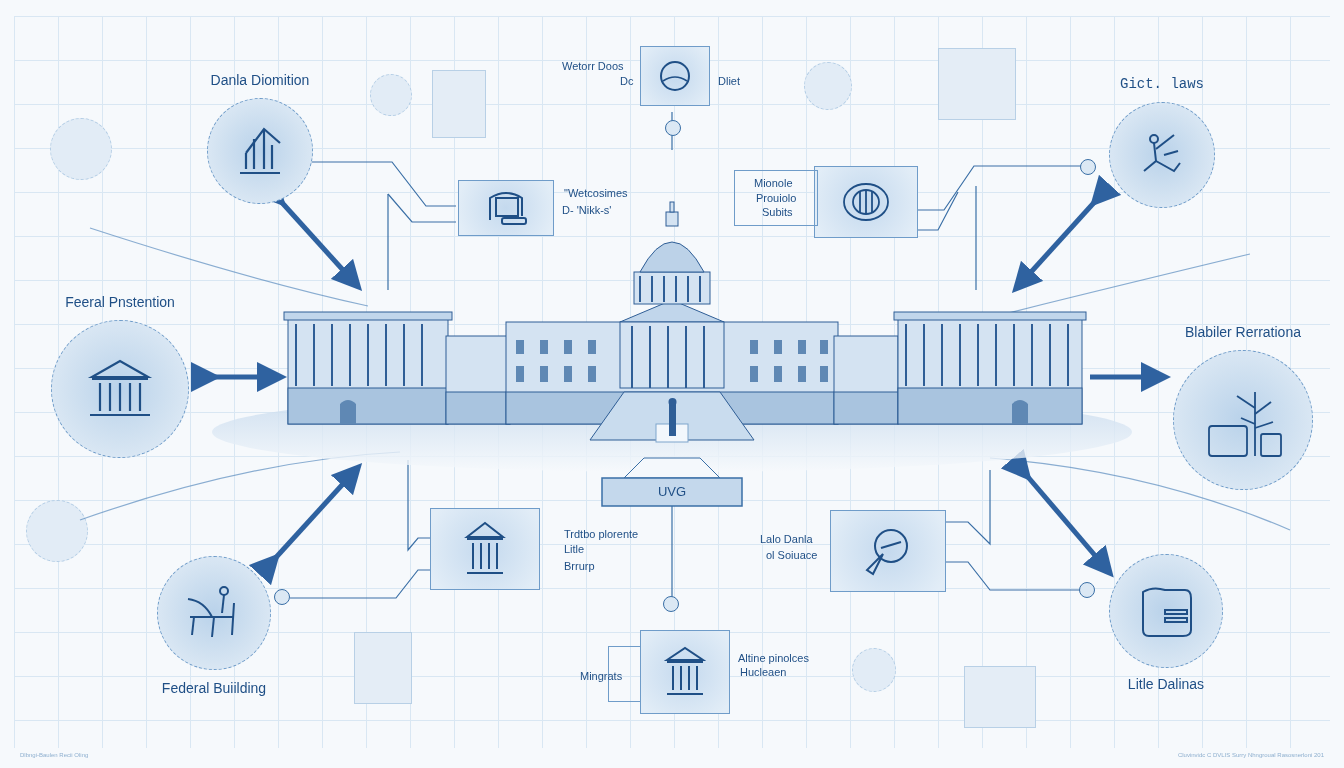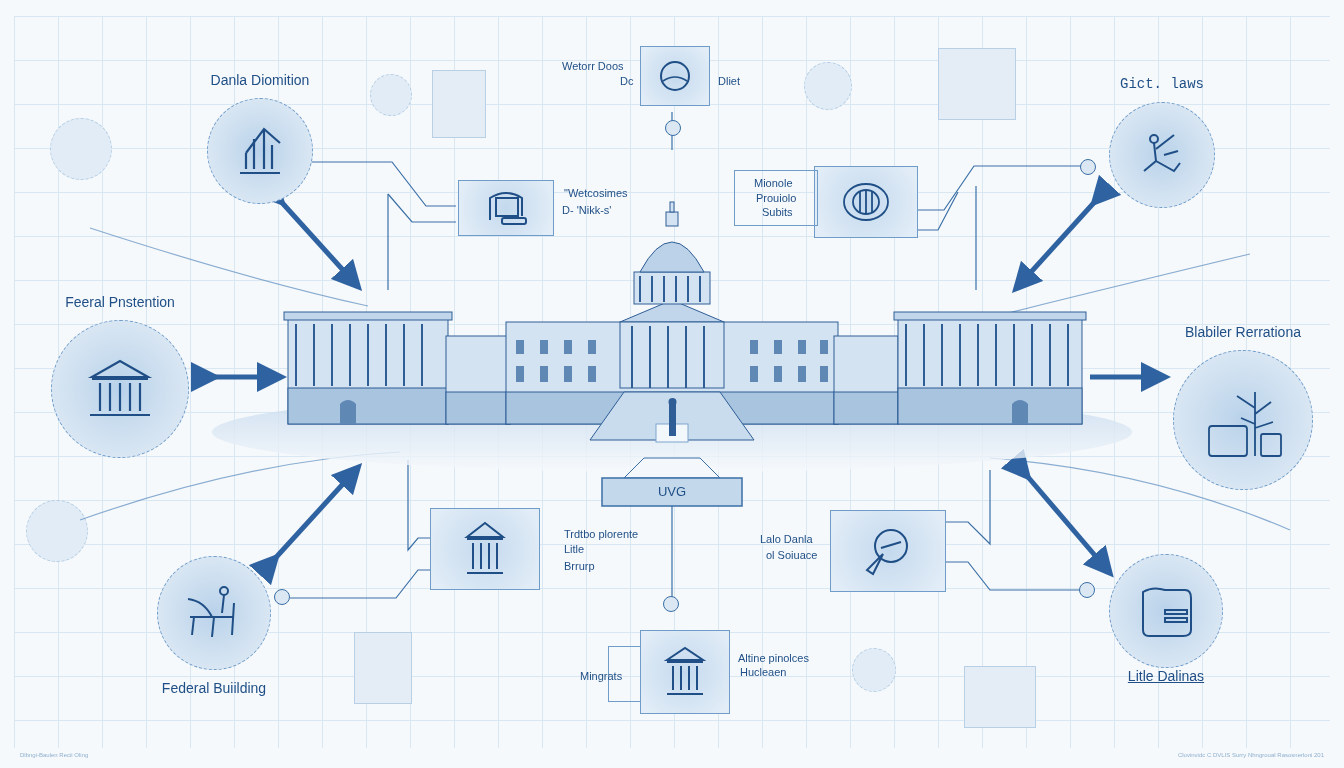--- a/index.html
+++ b/index.html
@@ -266,21 +266,21 @@
 <div class="node" style="left:1100px;top:554px;width:132px;">
   <div class="circ" style="width:112px;height:112px;">
     <svg width="62" height="62" viewBox="0 0 62 62">
       <g stroke="#1f4f86" stroke-width="2" fill="none">
         <path d="M8,12 Q18,6 30,10 L50,10 Q56,10 56,18 L56,50 Q56,56 48,56 L14,56 Q8,56 8,50 Z"></path>
         <rect x="30" y="30" width="22" height="4"></rect>
           <rect x="30" y="38" width="22" height="4"></rect>
       </g>
     </svg>
   </div>
-  <div class="node-title" style="margin-top:0;text-decoration:underline;">Litle Dalinas</div>
+  <div class="node-title" style="margin-top:8px;">Litle Dalinas</div>
 </div>
 
 <div class="box" style="left:640px;top:46px;width:68px;height:58px;">
   <svg width="34" height="34" viewBox="0 0 34 34">
     <circle cx="17" cy="17" r="14" stroke="#1f4f86" stroke-width="2" fill="none"></circle>
     <path d="M5,22 Q17,14 29,22" stroke="#1f4f86" stroke-width="1.6" fill="none"></path>
   </svg>
 </div>
 <div class="lbl" style="left:562px;top:59px;">Wetorr Doos</div>
 <div class="lbl" style="left:612px;top:74px;padding-left:8px;">Dc</div>

